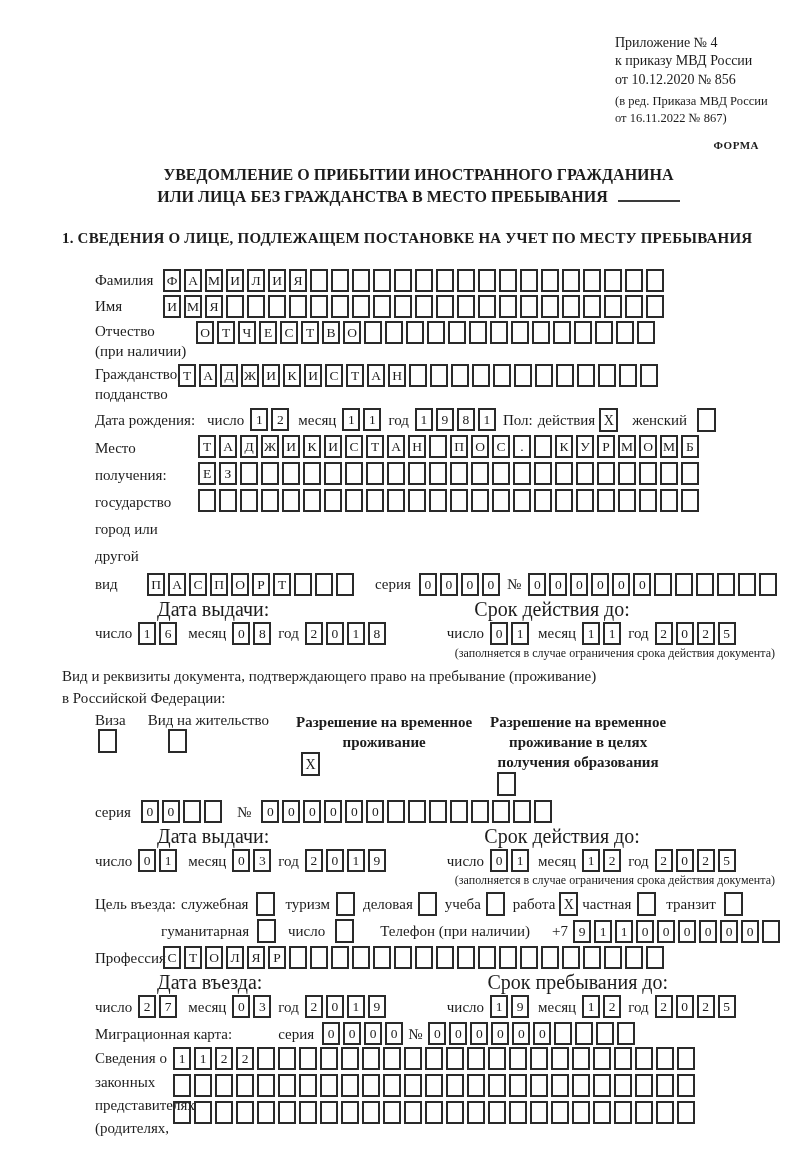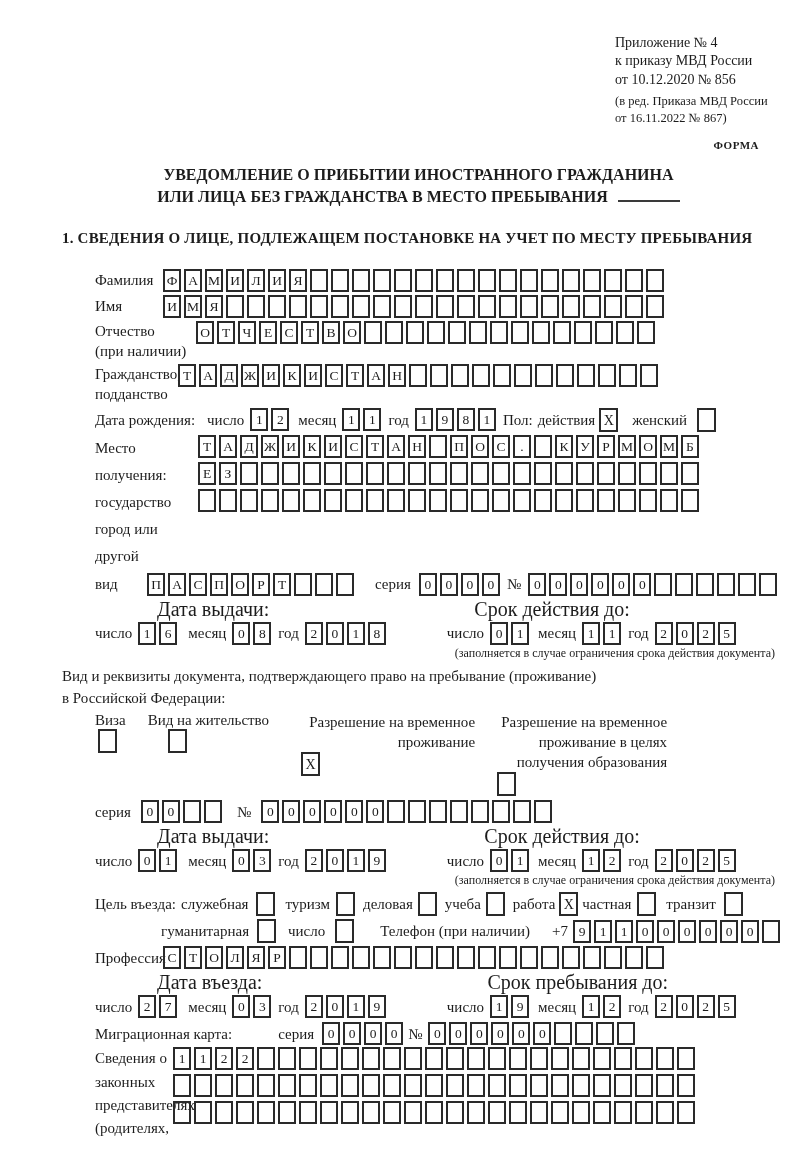--- a/index.html
+++ b/index.html
@@ -33,21 +33,21 @@
     text-align: center; font-size: 14px; line-height: 21px; vertical-align: middle;
   }
   .stack { display: flex; flex-direction: column; }
   .stack .cells { margin-bottom: 4px; }
   .center-bold { text-align: center; font-weight: bold; font-size: 14.5px; margin-top: 4px; }
   .subhead-row { display: flex; font-size: 20px; margin-top: 2px; }
   .note-right { text-align: right; font-size: 12px; margin-top: 1px; }
   .intro { font-size: 15px; margin-top: 4px; line-height: 1.5; }
   .opt { display: flex; align-items: flex-start; flex-direction: column; }
   .opt-label { font-size: 15px; }
-  .opt-label.wrap { text-align: right; line-height: 1.35; }
+  .opt-label.wrap { text-align: center; line-height: 1.35; font-weight: bold; }
   .mt2 { margin-top: 2px; } .mt4 { margin-top: 4px; }
   .dgroup { display: flex; align-items: center; flex: none; }
   .dgroup .flabel { margin-right: 6px; }
 </style>
 </head>
 <body>
 
 <div class="page">
 
   <div class="appendix">

